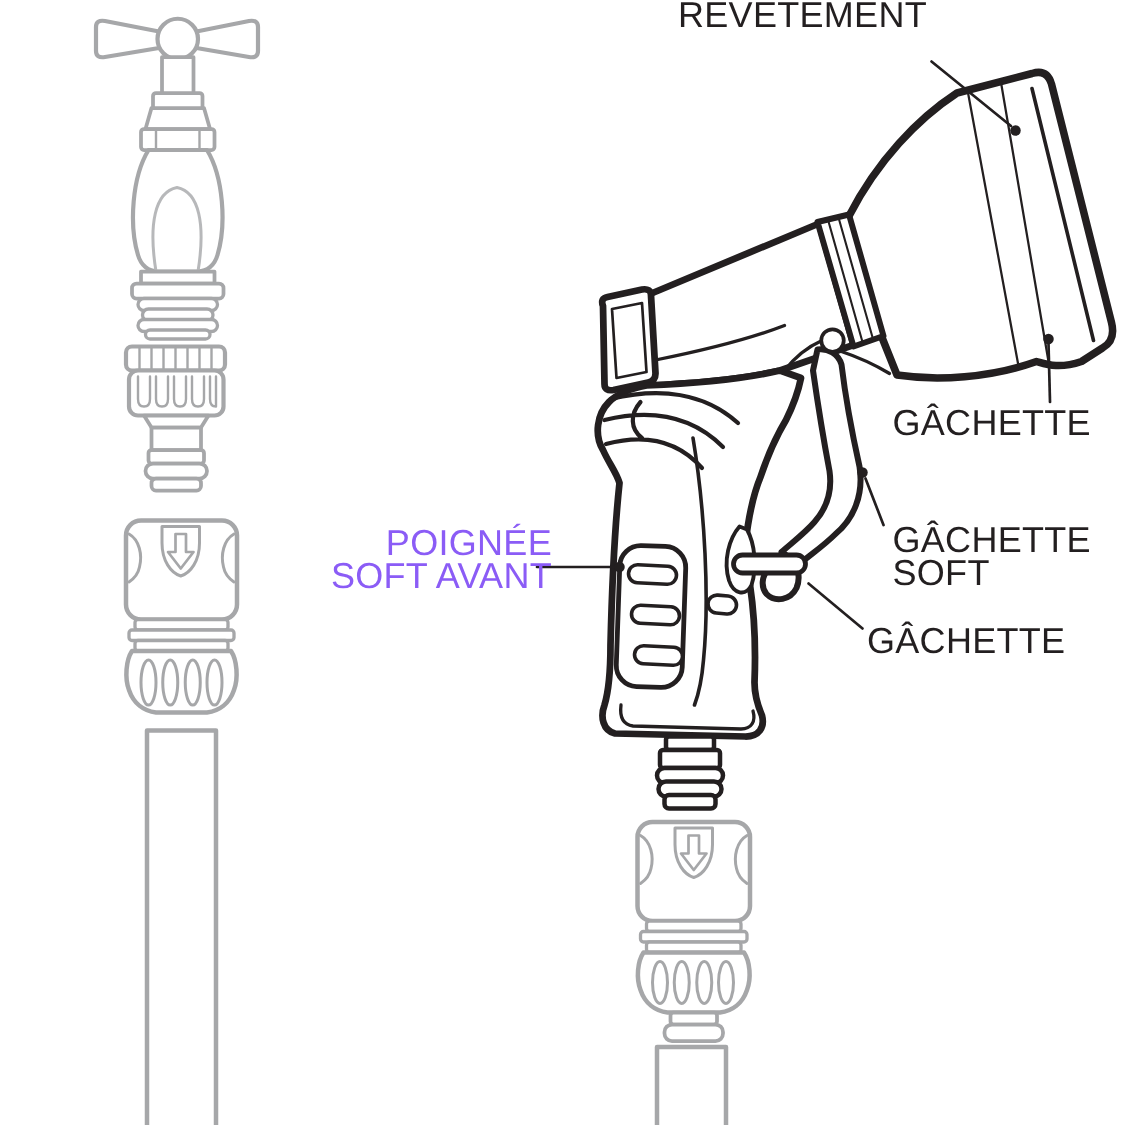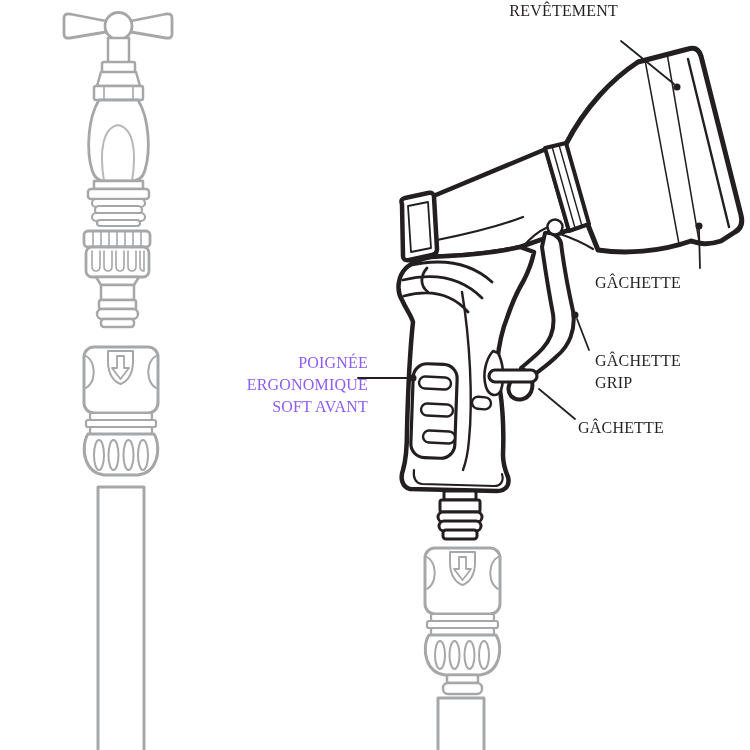--- a/index.html
+++ b/index.html
@@ -1,21 +1,21 @@
 <!DOCTYPE html>
 <html><head>
 <meta charset="utf-8">
 <style>
   html,body{margin:0;padding:0;background:#fff;}
   .stage{position:relative;width:750px;height:750px;background:#fff;overflow:hidden;}
   svg{position:absolute;left:0;top:0;}
   .label{
     position:absolute;
-    font-family:Liberation Serif, serif;
-    font-size:16px;
+    font-family:Liberation Sans, sans-serif;
+    font-size:24px;
     line-height:22px;
     letter-spacing:0.2px;
     color:#231f20;
     white-space:nowrap;
   }
   .label .line{display:block;}
   .ta-r{text-align:right;}
 </style>
 </head>
 <body>
@@ -185,26 +185,25 @@
   <div class="label ta-r" style="top: 0px; right: 132px; color: rgb(35, 31, 32);">
     <span class="line">REVÊTEMENT</span>
   </div>
 
   <div class="label" style="top: 272px; left: 595px; color: rgb(35, 31, 32);">
     <span class="line">GÂCHETTE</span>
   </div>
 
   <div class="label" style="top: 350px; left: 595px; color: rgb(35, 31, 32);">
     <span class="line">GÂCHETTE</span>
-    <span class="line">GRIP</span>
+    <span class="line">SOFT</span>
   </div>
 
   <div class="label" style="top: 417px; left: 578px; color: rgb(35, 31, 32);">
     <span class="line">GÂCHETTE</span>
   </div>
 
   <div class="label ta-r" style="top: 352px; right: 382px; color: #8b5cf6;">
     <span class="line">POIGNÉE</span>
-    <span class="line">ERGONOMIQUE</span>
     <span class="line">SOFT AVANT</span>
   </div>
 
 </div>
 
 </body></html>

